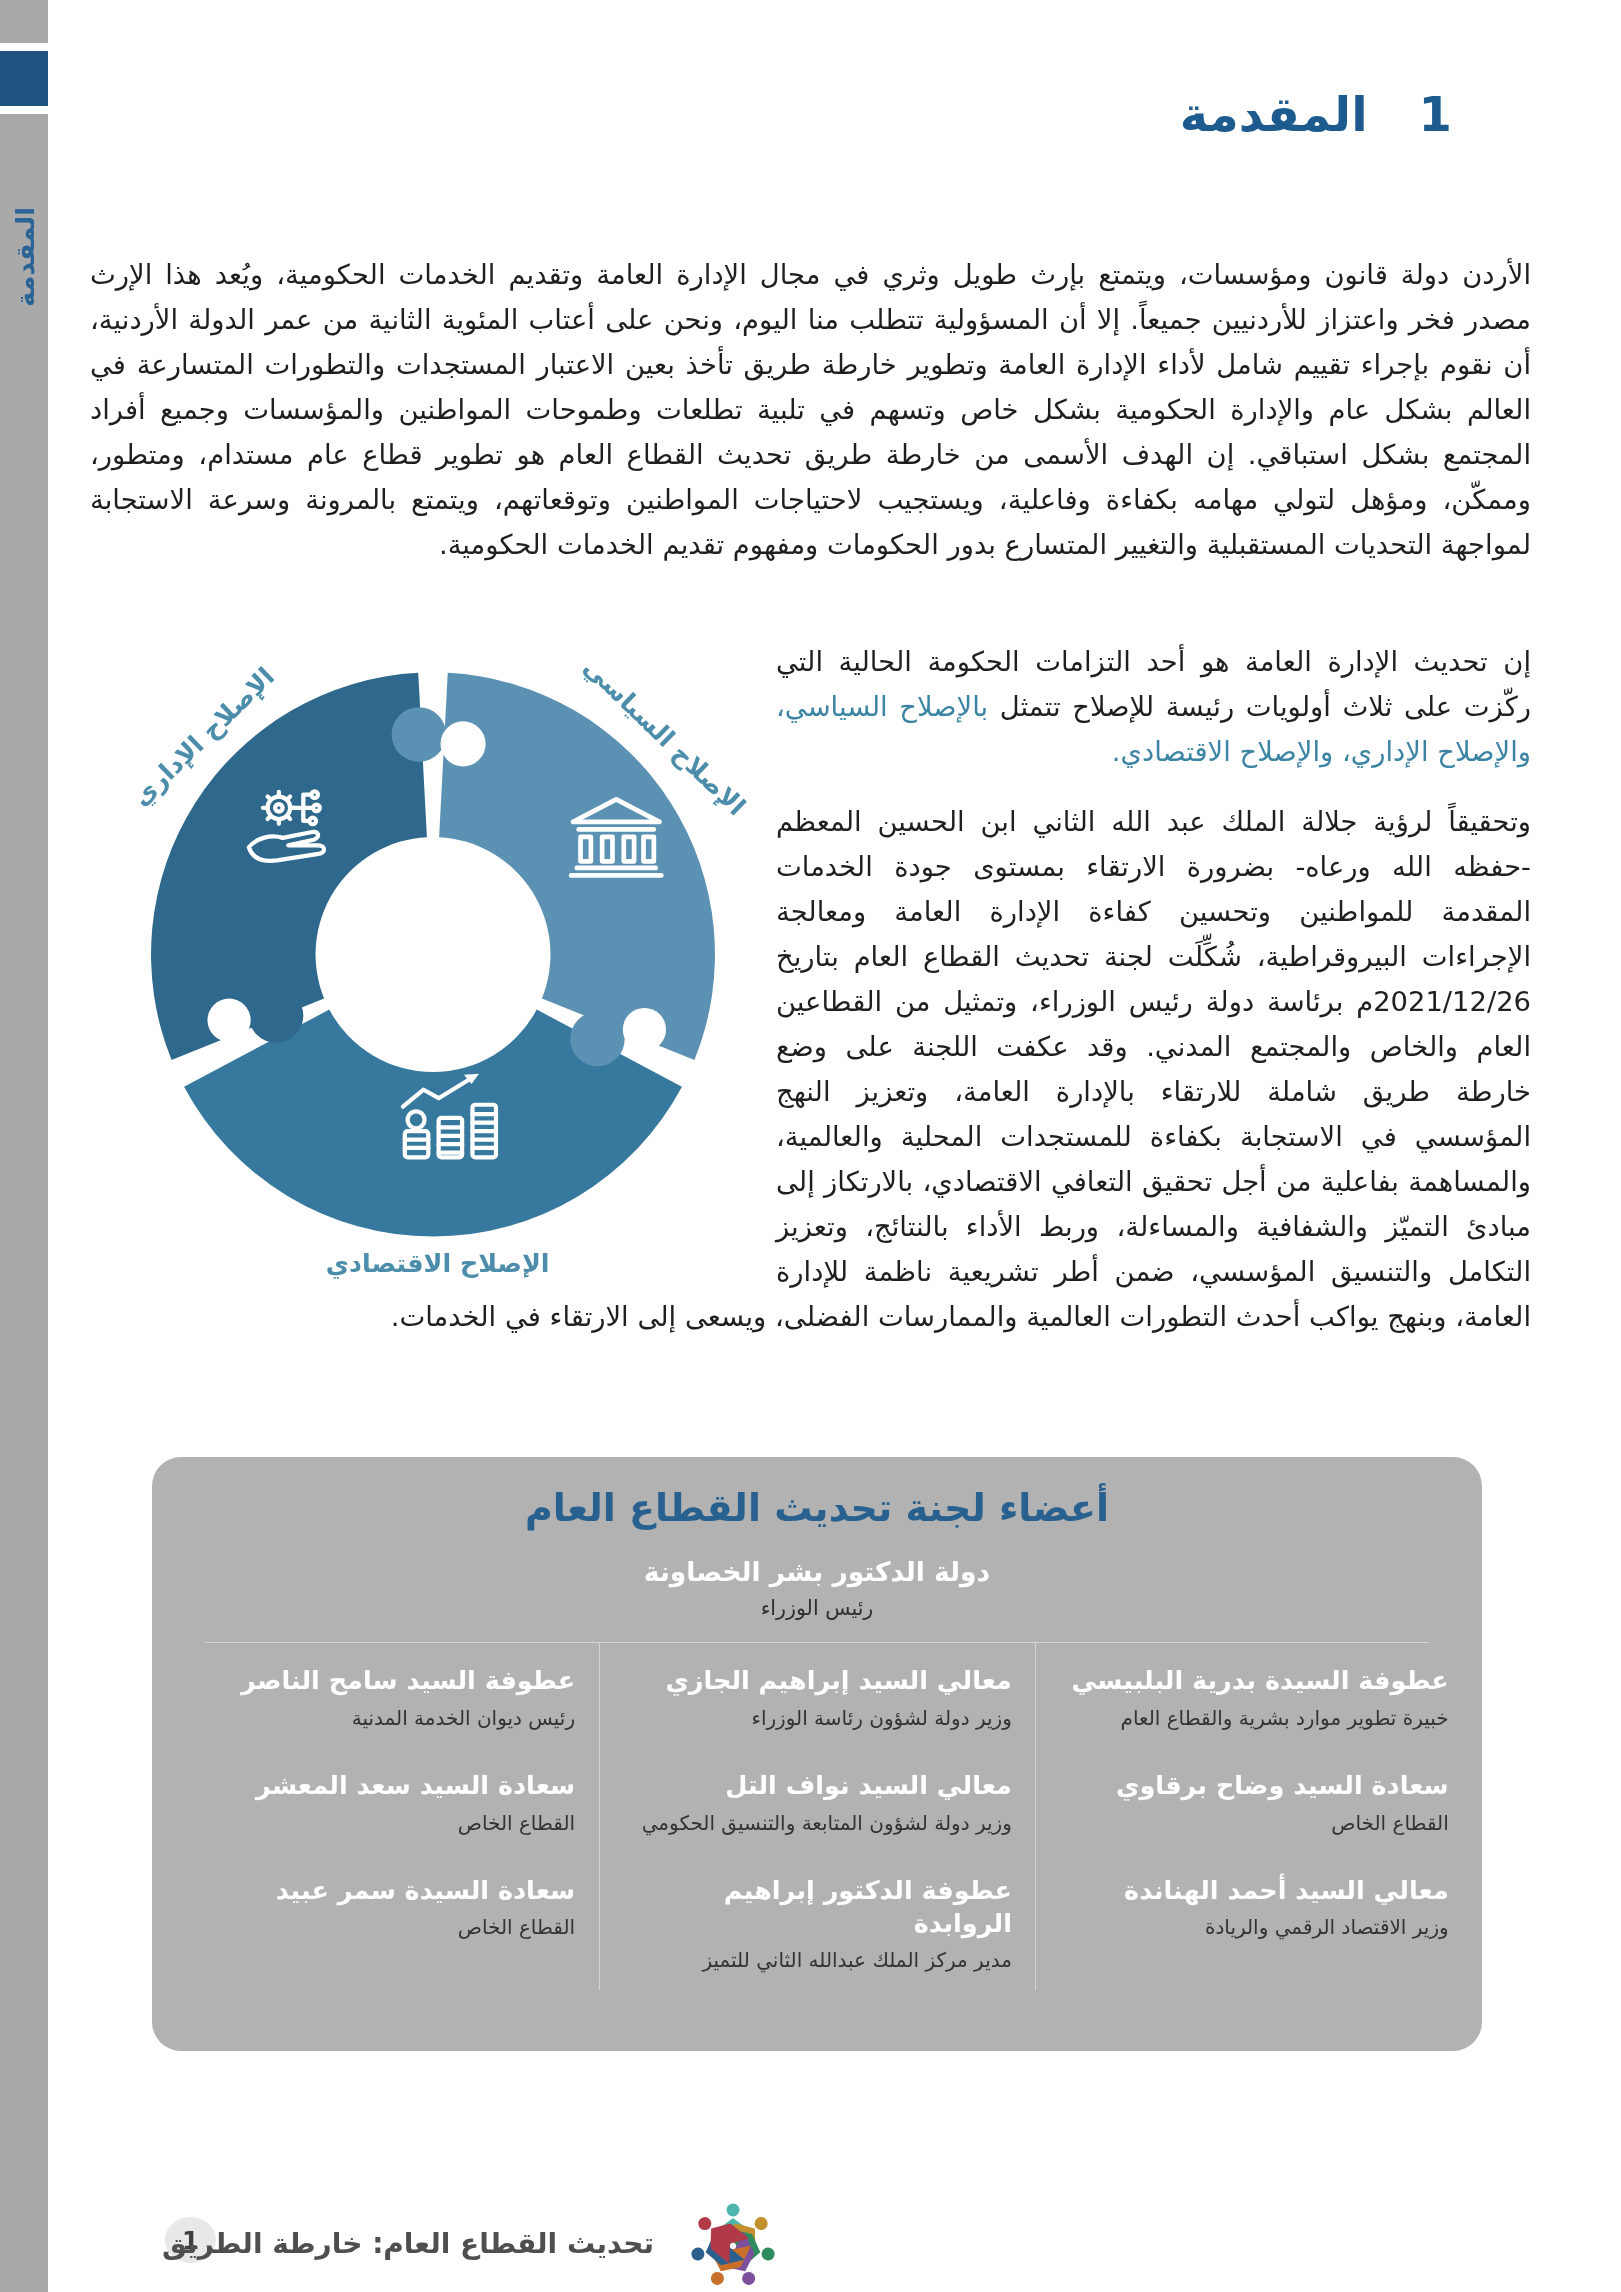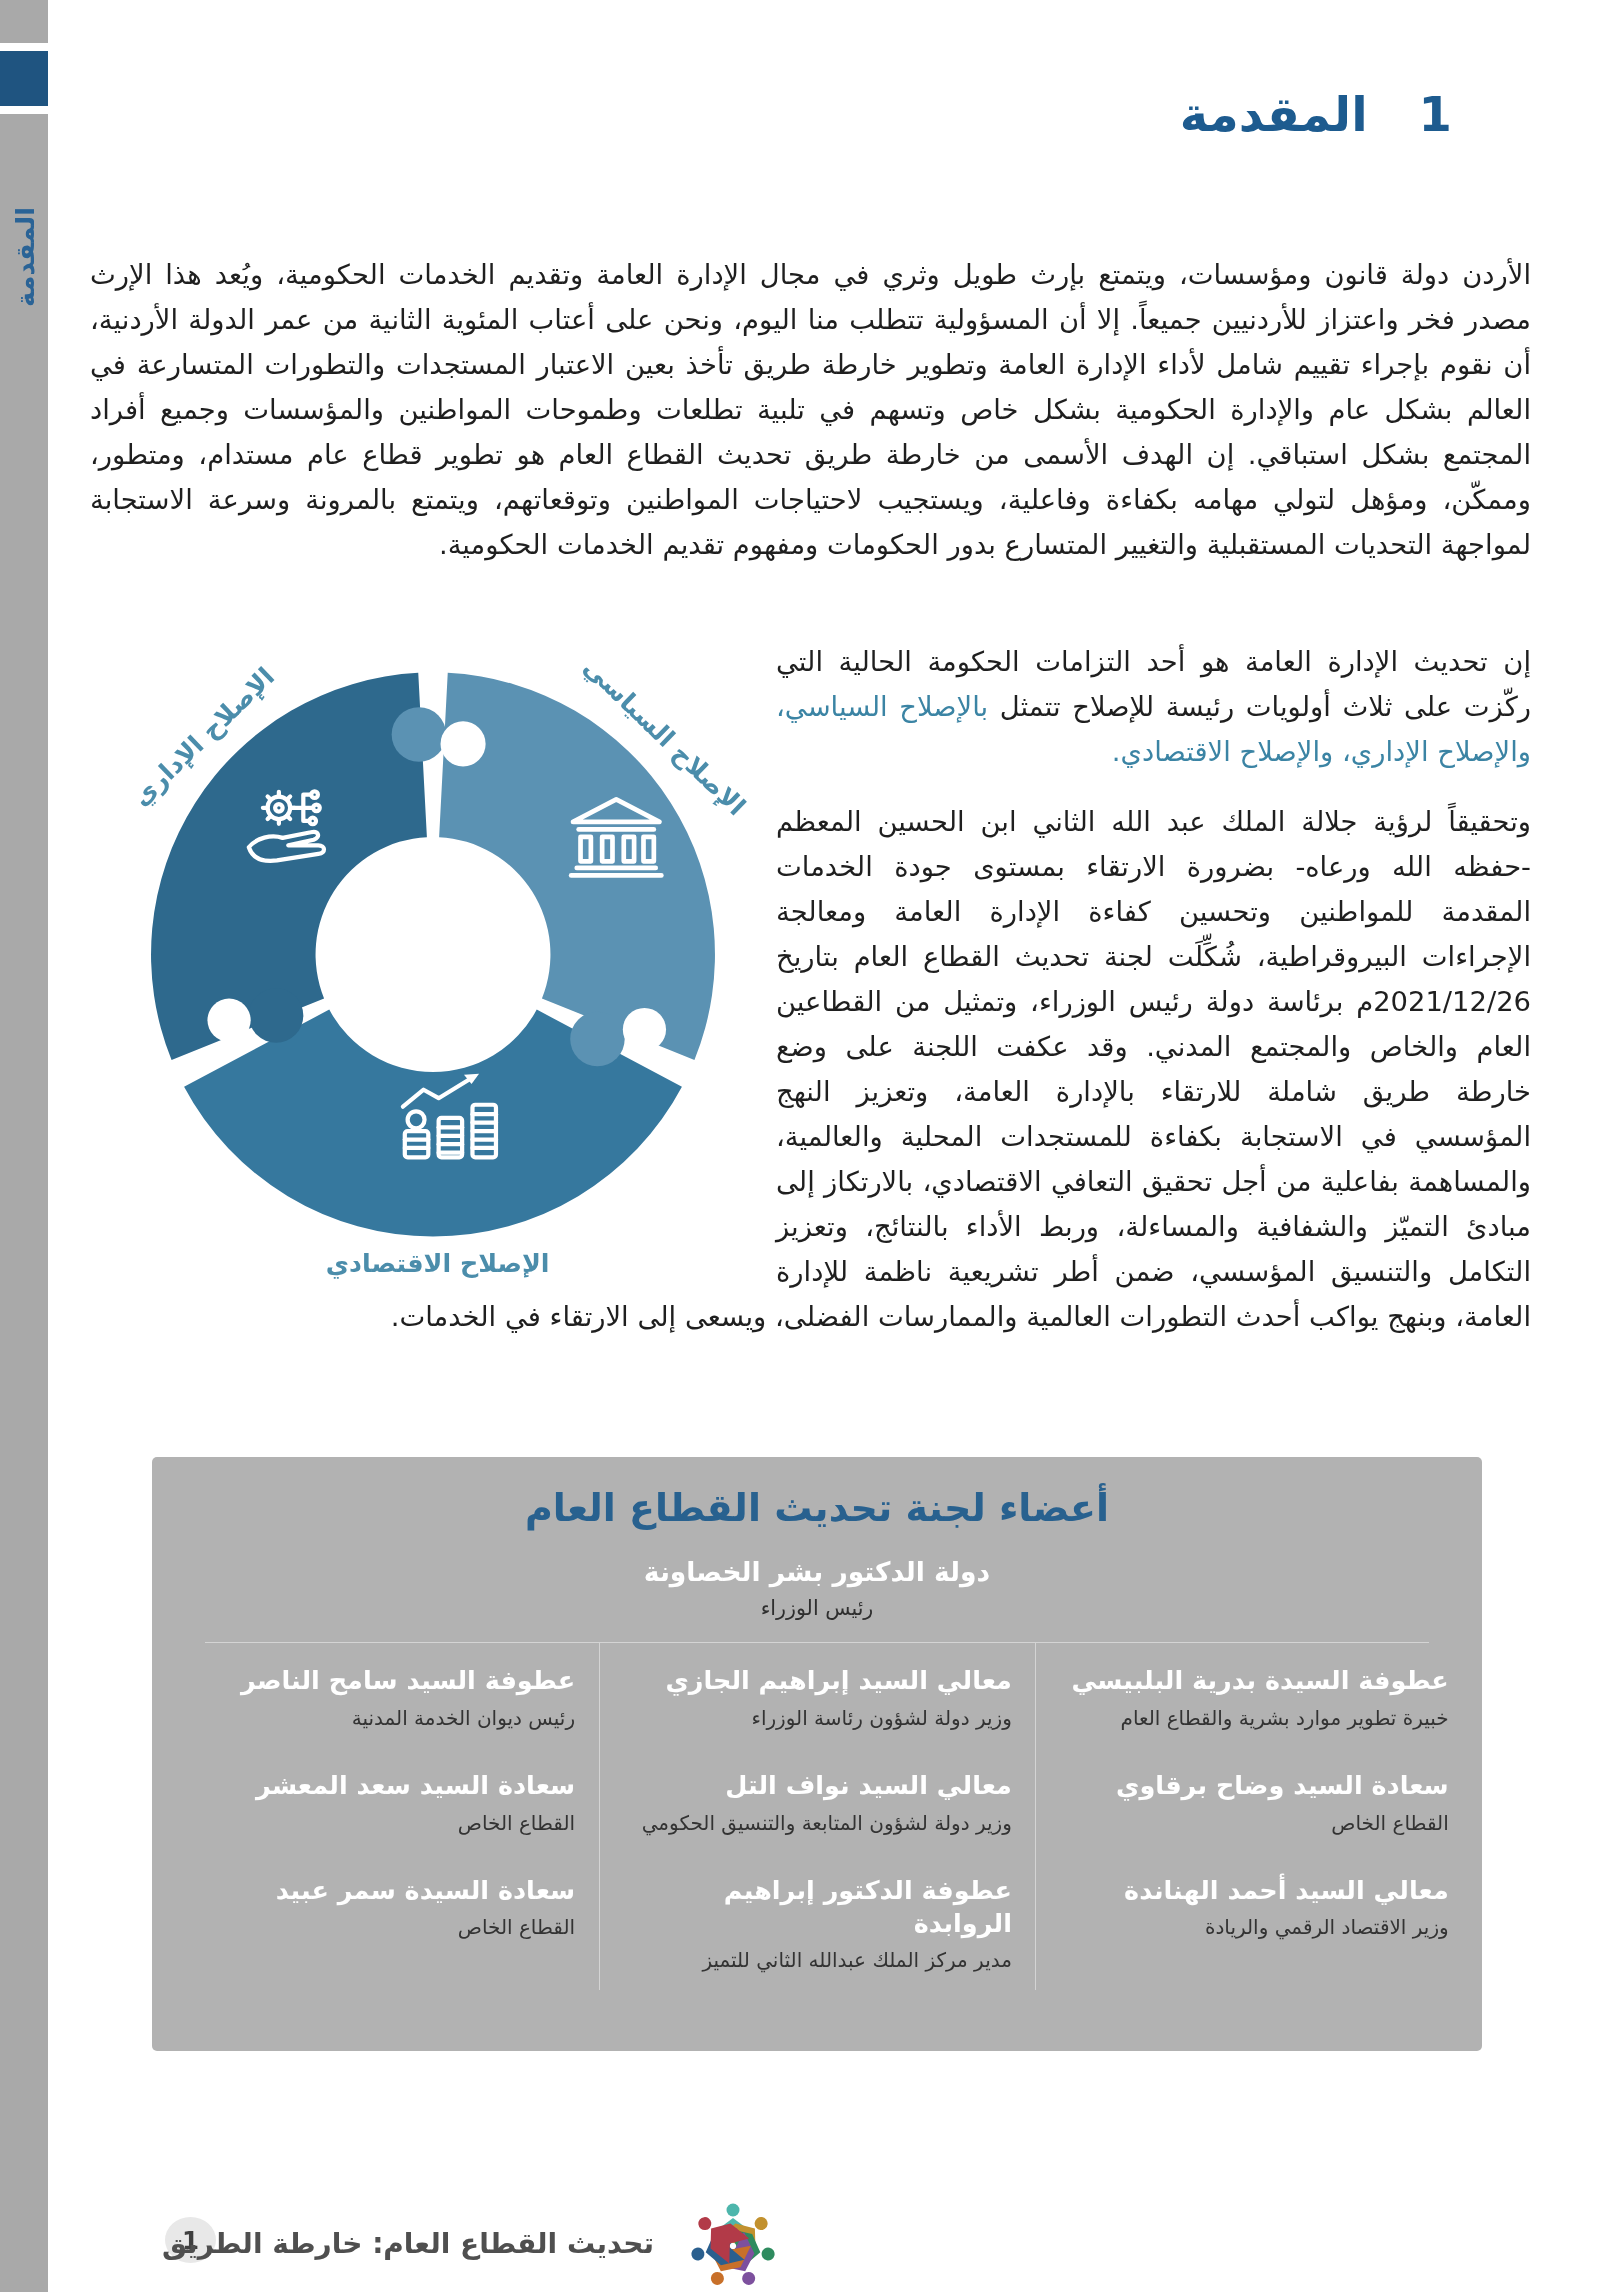--- a/index.html
+++ b/index.html
@@ -23,21 +23,21 @@
   .mid{position:absolute;top:625px;left:90px;right:90px;direction:rtl;text-align:justify;
     font-size:27.4px;line-height:45px;color:#1f1f1f;}
   .diag{float:left;width:686px;height:665px;}
   .diag svg{display:block;margin:13.7px 0 0 -13.7px;}
   .mid p{margin:0;}
   .mid .p2{margin-top:13.7px;margin-bottom:25px;}
   .teal{color:#3b84a4;}
 
   
   .cbox{position:absolute;left:152px;top:1457px;width:1330px;height:594px;background:#b2b2b2;
-    border-radius:5px;direction:rtl;}
+    border-radius:29px;direction:rtl;}
   .ctitle{text-align:center;color:#28618f;font-weight:bold;font-size:38px;padding-top:29px;}
   .chair-name{text-align:center;color:#ffffff;font-weight:bold;font-size:26.5px;margin-top:25.5px;}
   .chair-role{text-align:center;color:#2e2e2e;font-size:20.6px;margin-top:9.8px;}
   .cdivider{height:1px;background:#d4d4d4;margin:21.6px 53px 0 53px;}
   .cgrid{display:grid;grid-template-columns:1fr 1fr 1fr;direction:rtl;margin:0 9.8px;}
   .mcell{padding:21.6px 23.5px 15.7px 23.5px;text-align:right;border-left:1px solid #d4d4d4;}
   .mcell:nth-child(3n){border-left:none;}
   .mname{color:#ffffff;font-weight:bold;font-size:25.5px;line-height:33px;}
   .mrole{color:#333333;font-size:20px;line-height:26.5px;margin-top:7.8px;}
 

